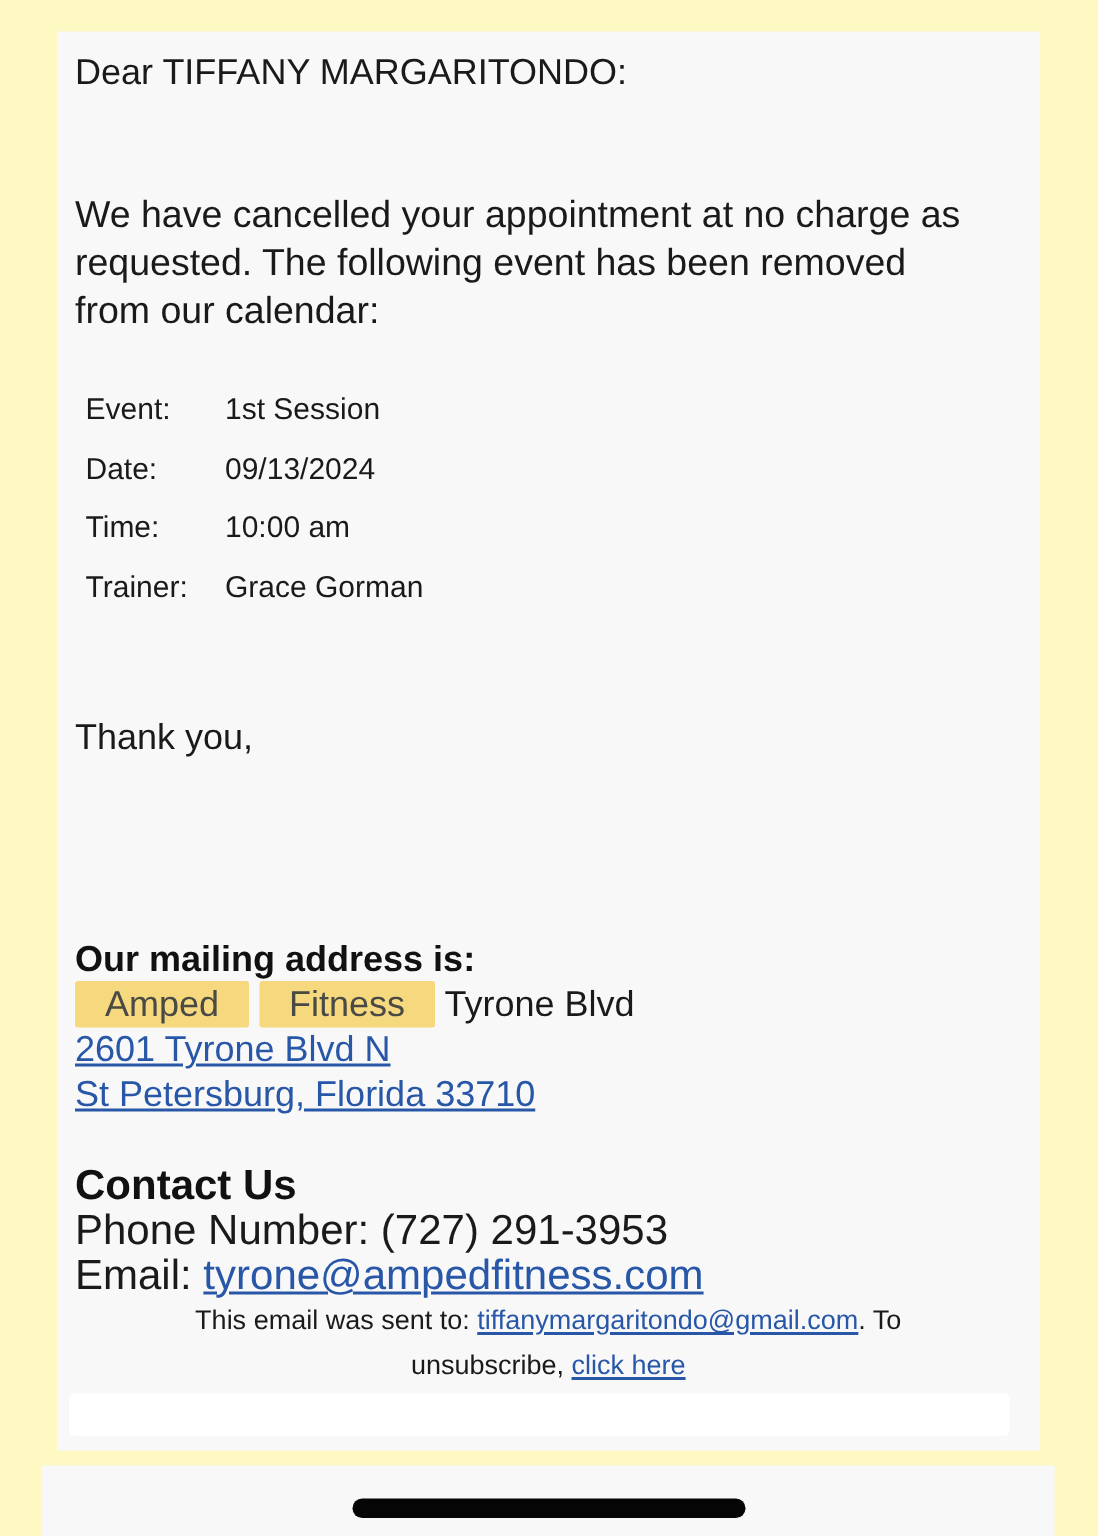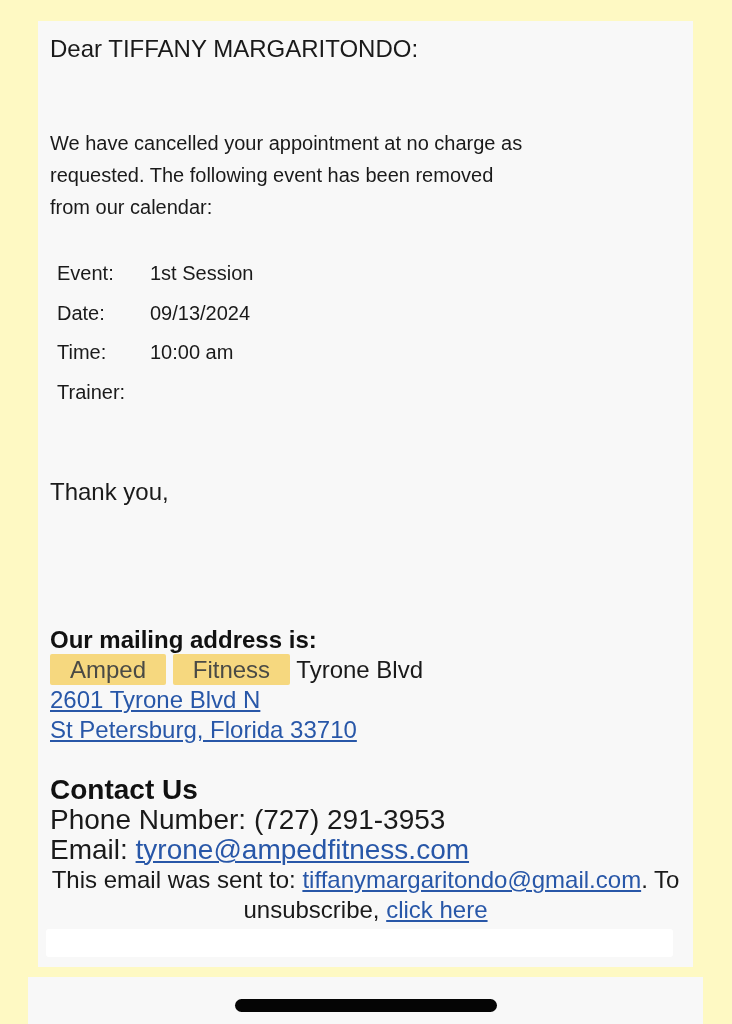--- a/index.html
+++ b/index.html
@@ -21,21 +21,21 @@
     background: #f8f8f8;
   }
 
   .greeting {
     position: absolute; left: 12px; top: 13px;
     font-size: 24px; line-height: 30px;
   }
 
   .intro {
     position: absolute; left: 12px; top: 106px; right: 8px;
-    font-size: 20px; line-height: 32px;
+    font-size: 25px; line-height: 32px;
     white-space: pre-line;
   }
 
   .events { position: absolute; left: 19px; top: 233px; }
   .erow { display: flex; font-size: 20px; line-height: 39.5px; }
   .elabel { width: 93px; flex: 0 0 93px; }
   .evalue { }
 
   .closing { position: absolute; left: 12px; top: 456px; font-size: 24px; line-height: 30px; text-align: right; }
 
@@ -55,21 +55,21 @@
     text-decoration-thickness: 2px;
     text-underline-offset: 2px;
     cursor: pointer;
   }
 
   .contact { position: absolute; left: 12px; top: 754px; font-size: 28px; line-height: 30px; }
 
   .footer {
     position: absolute; left: 0; right: 0; top: 844px;
     text-align: center;
-    font-size: 24px; line-height: 30px;
+    font-size: 18px; line-height: 30px;
   }
 
   .blank-box {
     position: absolute; left: 8px; top: 908px;
     width: 627px; height: 28px;
     background: #ffffff;
     border-radius: 3px;
   }
 
   .bottom-bar {
@@ -106,20 +106,21 @@
       <div class="erow">
         <span class="elabel">Date:</span>
         <span class="evalue">09/13/2024</span>
       </div>
       <div class="erow">
         <span class="elabel">Time:</span>
         <span class="evalue">10:00 am</span>
       </div>
       <div class="erow">
         <span class="elabel">Trainer:</span>
+        <span class="evalue">Grace Gorman</span>
       </div>
     </div>
 
     <div class="closing">Thank you,</div>
 
     <div class="mailing">
       <div class="bold">Our mailing address is:</div>
       <div><span class="hl">Amped</span> <span class="hl">Fitness</span> <span>Tyrone Blvd</span></div>
       <div><a class="link">2601 Tyrone Blvd N</a></div>
       <div><a class="link">St Petersburg, Florida 33710</a></div>

